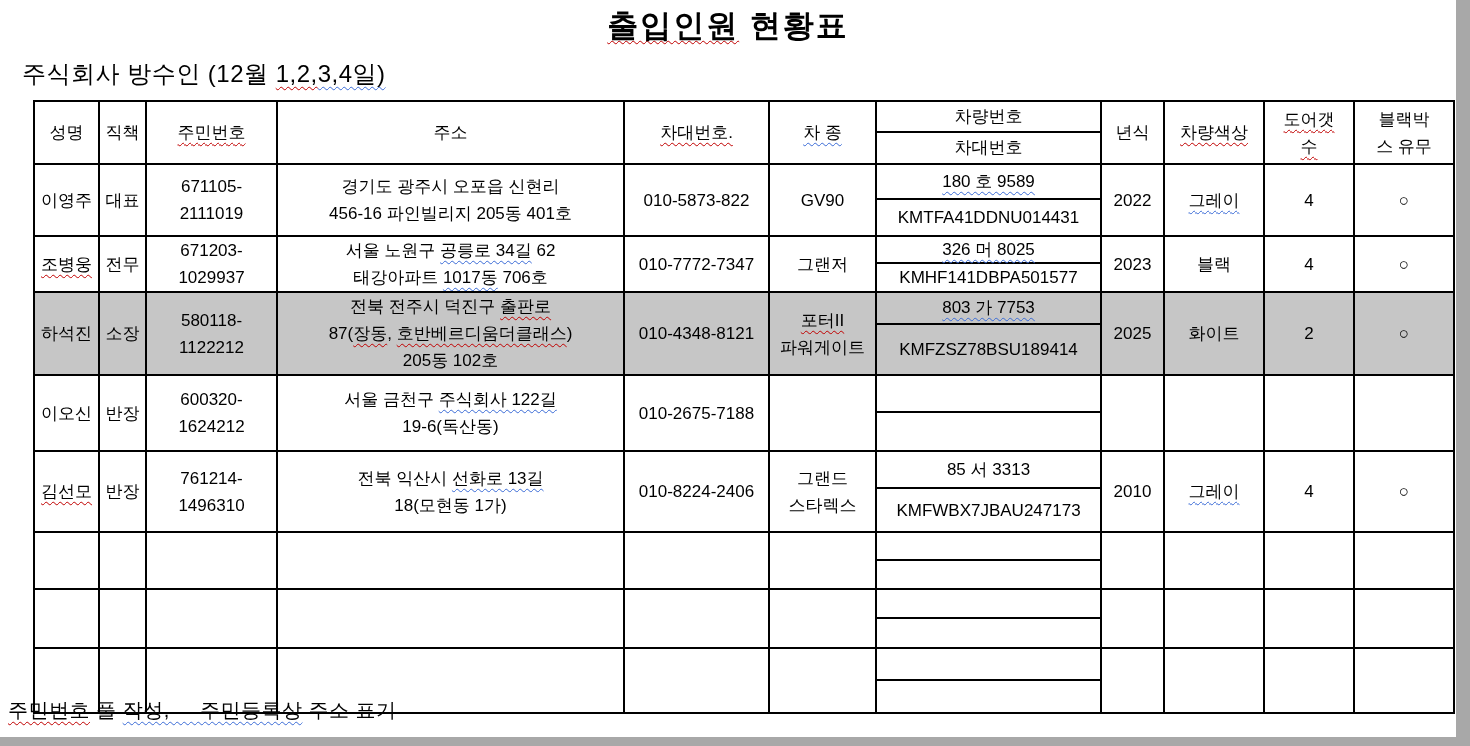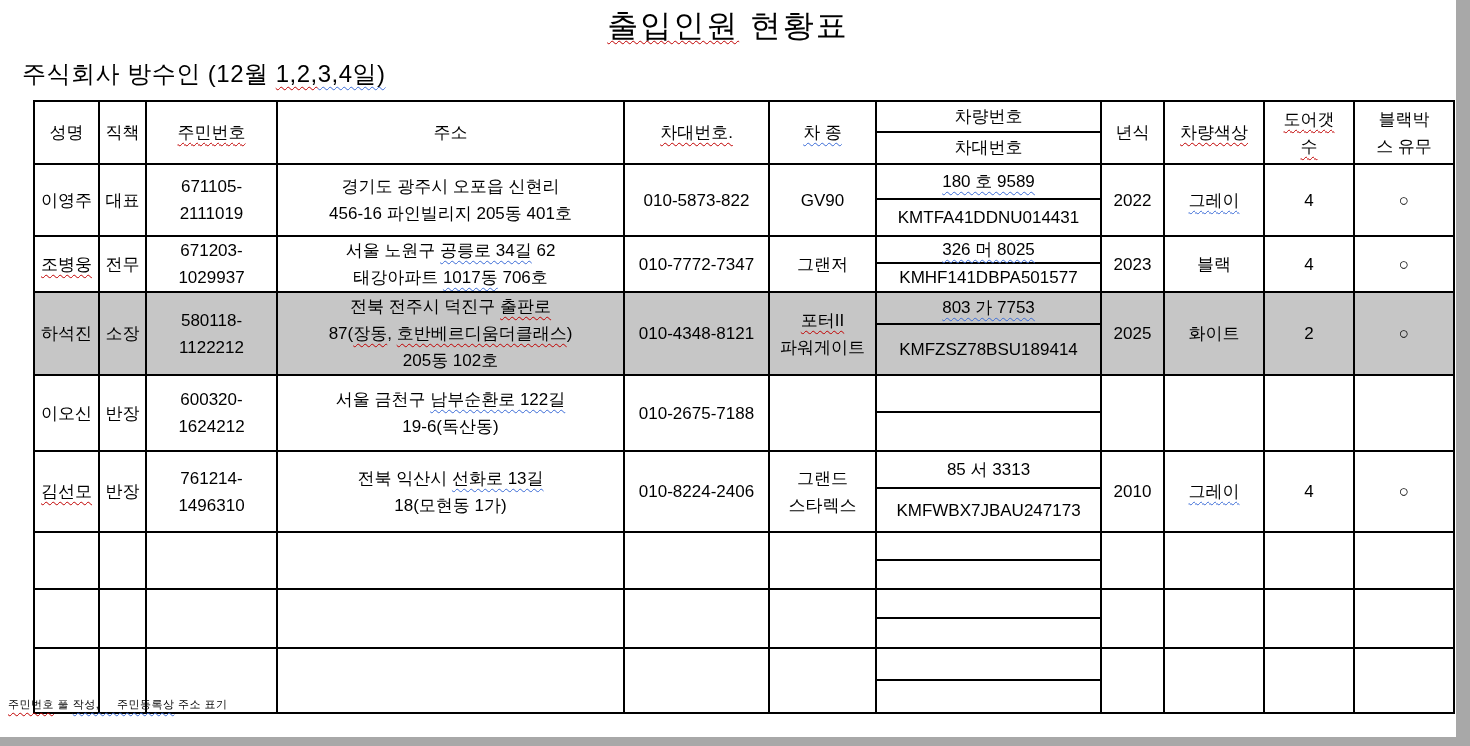--- a/index.html
+++ b/index.html
@@ -2,23 +2,23 @@
 <html style="--sq_red: #c00000; --sq_blue: #3a6bd6; --highlight: #c6c6c6; --page_edge: #a8a8a8; --border: #000000;"><head>
 <meta charset="utf-8">
 <style>
   *{margin:0;padding:0;box-sizing:border-box}
   html,body{width:1470px;height:746px}
   body{position:relative;background:#fff;overflow:hidden;color:#000;
        font-family:"Liberation Sans",sans-serif;}
   .page-edge-right{position:absolute;top:0;right:0;width:14px;height:746px;background:var(--page_edge,#a8a8a8)}
   .page-edge-bottom{position:absolute;left:0;bottom:0;width:1470px;height:9px;background:var(--page_edge,#a8a8a8)}
   .doc-title{position:absolute;top:5px;left:0;width:1456px;text-align:center;
-             font-size:31px;font-weight:400;letter-spacing:2px}
+             font-size:31px;font-weight:700;letter-spacing:2px}
   .doc-subtitle{position:absolute;top:58px;left:22px;font-size:24px;letter-spacing:.5px}
-  .footnote{position:absolute;top:697px;left:8px;font-size:11px;letter-spacing:.5px}
+  .footnote{position:absolute;top:697px;left:8px;font-size:20px;letter-spacing:.5px}
 
   table{position:absolute;left:33px;top:100px;border-collapse:collapse;table-layout:fixed;width:1422px}
   td{border:2px solid var(--border,#000);font-size:17px;text-align:center;vertical-align:middle;
      padding:0 3px;line-height:27px;overflow:hidden}
   tr.hl td{background:var(--highlight,#c6c6c6)}
 
   .split-td{padding:0;position:relative}
   .split{position:absolute;inset:0;display:flex;flex-direction:column}
   .split .s1,.split .s2{flex:1 1 50%;display:flex;align-items:center;justify-content:center;min-height:0}
   .split .s1{border-bottom:2px solid var(--border,#000)}
@@ -167,21 +167,21 @@
     <td><span data-sq="none">화이트</span></td>
     <td><span>2</span></td>
     <td><span>○</span></td>
   </tr>
 
   <tr style="height:76px">
     <td><span data-sq="none">이오신</span></td>
     <td><span>반장</span></td>
     <td><span>600320-1624212</span></td>
     <td>
-      <div class="ln"><span data-sq="none">서울 금천구 </span><span data-sq="blue">남부순환로 122길</span></div>
+      <div class="ln"><span data-sq="none">서울 금천구 </span><span data-sq="blue">주식회사 122길</span></div>
       <div class="ln"><span data-sq="none">19-6(독산동)</span></div>
     </td>
     <td><span>010-2675-7188</span></td>
     <td></td>
     <td class="split-td">
       <div class="split">
         <div class="s1"></div>
         <div class="s2"></div>
       </div>
     </td>

